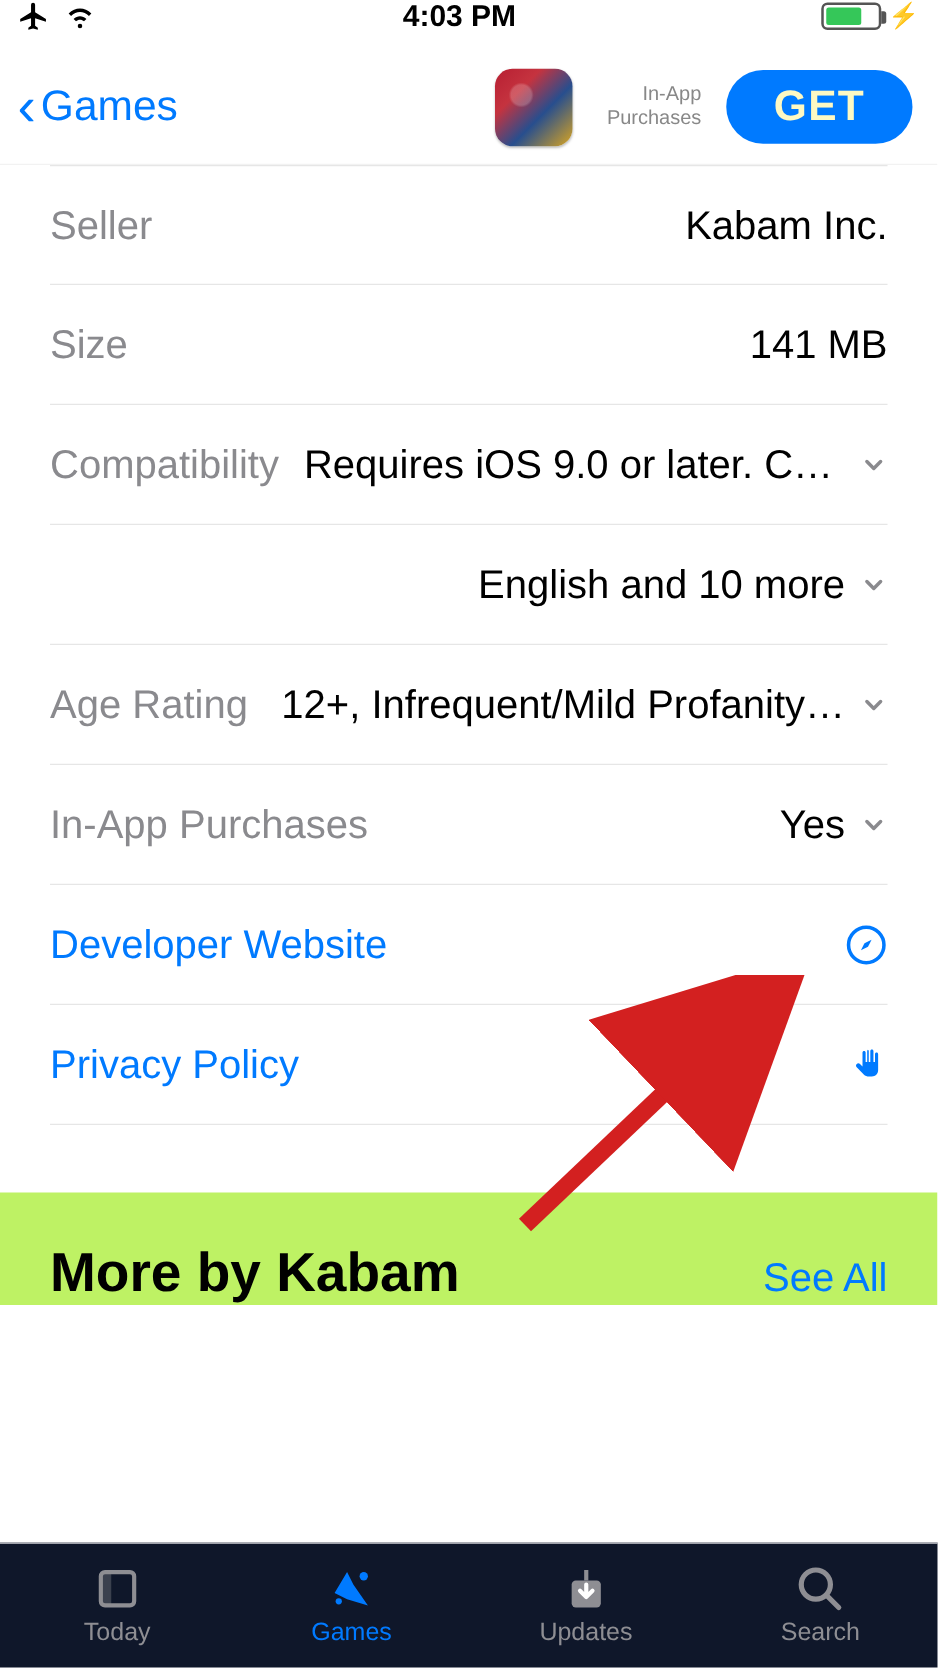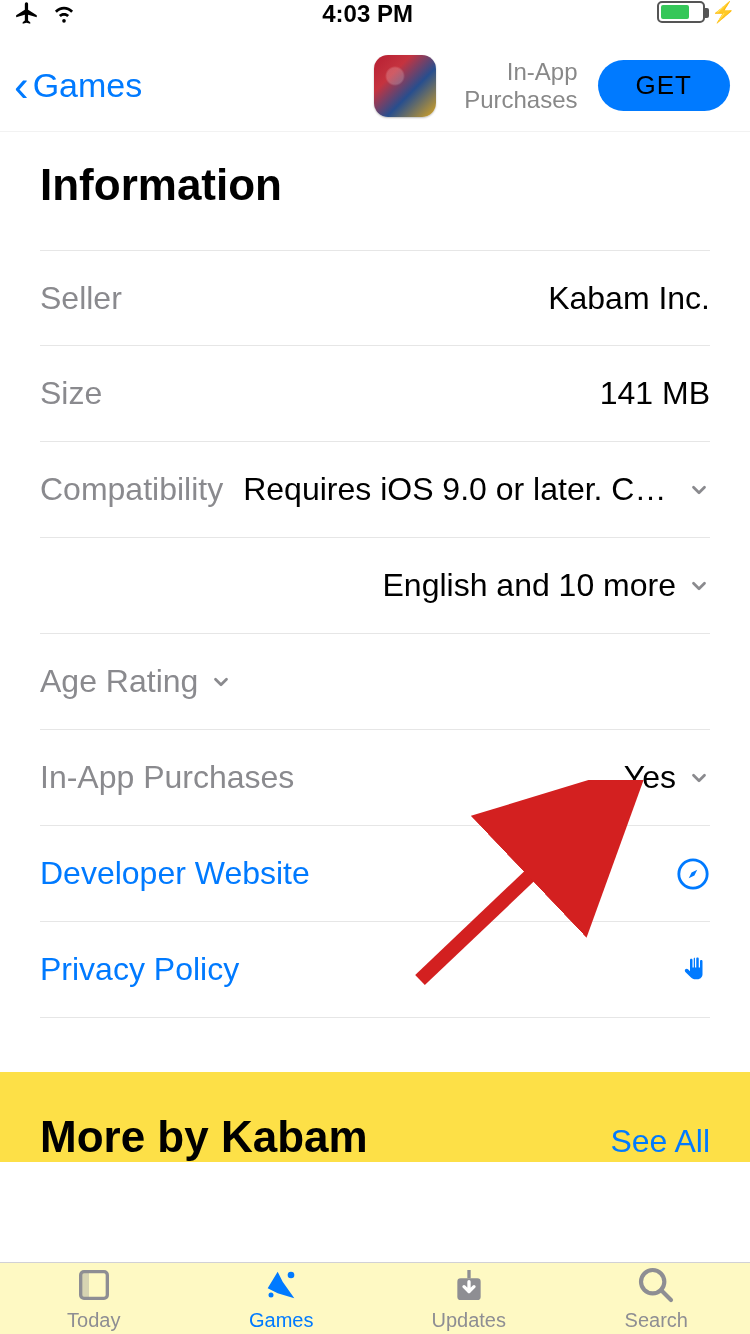--- a/index.html
+++ b/index.html
@@ -9,35 +9,35 @@
   .status-right { display: flex; gap: 6px; align-items: center; }
   .battery { width: 48px; height: 22px; border: 2px solid #555; border-radius: 5px; position: relative; display:flex; align-items:center; padding:2px;}
   .battery::after { content:""; position:absolute; right:-6px; top:5px; width:4px; height:10px; background:#555; border-radius:0 2px 2px 0;}
   .battery-fill { background:#35c759; height:100%; width:70%; border-radius:2px;}
   .nav { height: 92px; display: flex; align-items: center; padding: 0 20px 0 14px; border-bottom: 1px solid rgba(0,0,0,0.05); }
   .back { display:flex; align-items:center; color:#007aff; font-size:34px; gap:4px;}
   .back-chevron { font-size:44px; font-weight:300; line-height:1;}
   .spacer { flex:1; }
   .app-icon { width:62px; height:62px; border-radius:14px; background:linear-gradient(135deg,#b71f32 0%, #c5333f 30%, #274e8e 60%, #daa520 100%); box-shadow:0 1px 2px rgba(0,0,0,.25); margin-right:28px; position:relative; overflow:hidden;}
   .app-icon::before{content:"";position:absolute;inset:6px;background:radial-gradient(circle at 30% 30%, #fff3 0 8px, transparent 10px);}
-  .iap-note { color:#888; font-size:24px; text-align:right; line-height:1.15; margin-right:20px;}
-  .get-btn { background:#007aff; color:#000000; font-size:26px; font-weight:400; border:none; border-radius:30px; padding:10px 38px; letter-spacing:1px;}
+  .iap-note { color:#888; font-size:16px; text-align:right; line-height:1.15; margin-right:20px;}
+  .get-btn { background:#007aff; color:#fef9c3; font-size:34px; font-weight:700; border:none; border-radius:30px; padding:10px 38px; letter-spacing:1px;}
   .content { padding: 0 40px; }
   .section-title { font-size:44px; font-weight:800; margin:28px 0 40px; }
   .row { display:flex; align-items:center; min-height:96px; border-bottom:1px solid #e6e6e6; font-size:32px;}
   .row.first { border-top:1px solid #e6e6e6; }
   .label { color:#8a8a8e; flex:0 0 auto; }
   .value { flex:1; text-align:right; color:#000; padding-left:20px; white-space:nowrap; overflow:hidden; text-overflow:ellipsis;}
   .chevron { margin-left:12px; color:#8a8a8e; }
   .link-row { color:#007aff; }
   .link-row .right-icon { color:#007aff; margin-left:auto; }
-  .more-section { background:#fde047; margin-top:54px; padding:40px 40px 0; display:flex; align-items:baseline; justify-content:space-between;}
+  .more-section { background:#bef264; margin-top:54px; padding:40px 40px 0; display:flex; align-items:baseline; justify-content:space-between;}
   .more-title { font-size:44px; font-weight:800; }
   .see-all { color:#007aff; font-size:32px; }
-  .tabbar { position:absolute; bottom:0; left:0; right:0; height:72px; border-top:1px solid #d1d1d6; background:#fef9c3; display:flex;}
+  .tabbar { position:absolute; bottom:0; left:0; right:0; height:100px; border-top:1px solid #d1d1d6; background:#0f172a; display:flex;}
   .tab { flex:1; display:flex; flex-direction:column; align-items:center; justify-content:center; gap:4px; font-size:20px; color:#8e8e93;}
   .tab.active { color:#007aff; }
   .tab svg { width:40px; height:40px; }
   .arrow-annotation { position:absolute; left:400px; top:780px; pointer-events:none; }
   svg { display:block; }
 </style>
 </head>
 <body>
 
 <div class="status-bar">
@@ -70,21 +70,20 @@
   <div class="spacer"></div>
   <div class="app-icon"></div>
   <div class="iap-note">
     <div>In-App</div>
     <div>Purchases</div>
   </div>
   <button class="get-btn">GET</button>
 </div>
 
 <div class="content">
-  <h1 class="section-title">Information</h1>
 
   <div class="row first">
     <span class="label">Seller</span>
     <span class="value">Kabam Inc.</span>
   </div>
 
   <div class="row">
     <span class="label">Size</span>
     <span class="value">141 MB</span>
   </div>
@@ -103,20 +102,21 @@
     <span class="value">English and 10 more</span>
     <span class="chevron">
         <svg width="22" height="22" viewBox="0 0 24 24">
           <path fill="none" stroke="#8a8a8e" stroke-width="3" stroke-linecap="round" stroke-linejoin="round" d="M6 9l6 6 6-6"></path>
         </svg>
       </span>
   </div>
 
   <div class="row">
     <span class="label">Age Rating</span>
+    <span class="value">12+, Infrequent/Mild Profanity…</span>
     <span class="chevron">
         <svg width="22" height="22" viewBox="0 0 24 24">
           <path fill="none" stroke="#8a8a8e" stroke-width="3" stroke-linecap="round" stroke-linejoin="round" d="M6 9l6 6 6-6"></path>
         </svg>
       </span>
   </div>
 
   <div class="row">
     <span class="label">In-App Purchases</span>
     <span class="value">Yes</span>

